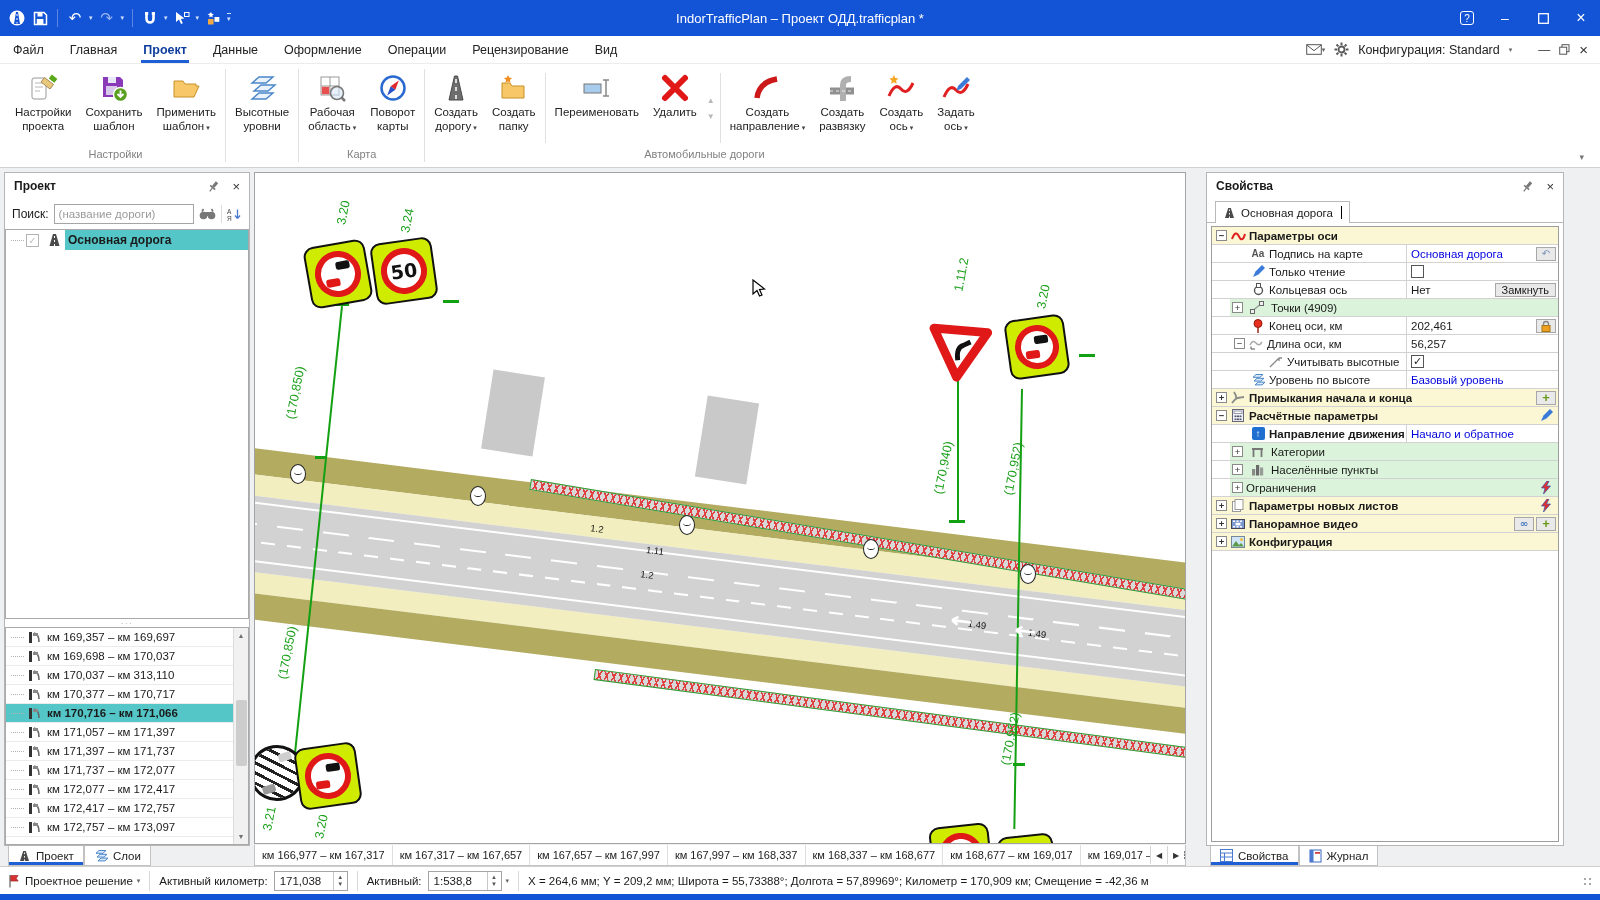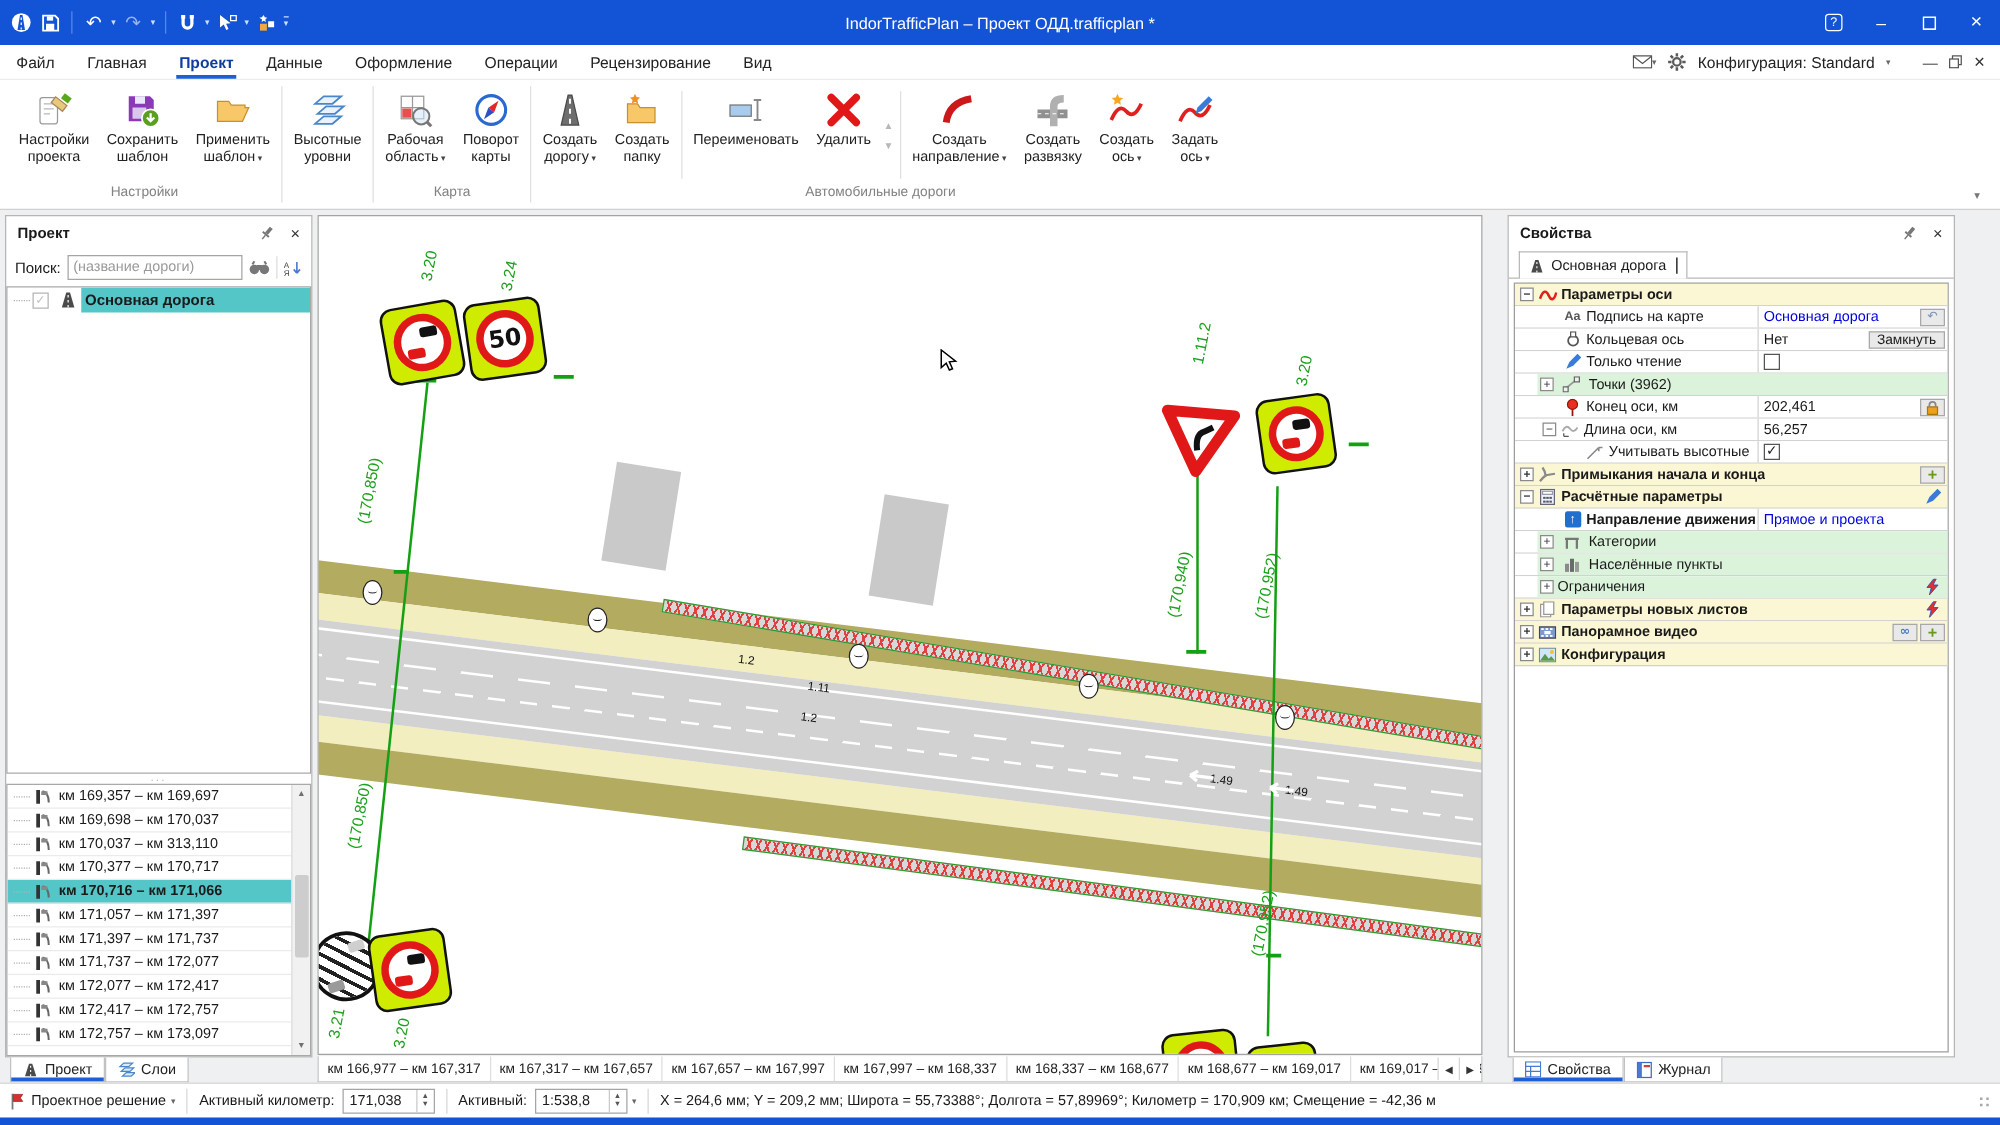--- a/index.html
+++ b/index.html
@@ -788,55 +788,55 @@
             <span>Основная дорога</span>
           </div>
           <div class="pbtns">
             <span class="pbtn" style="color: rgb(122, 146, 184); font-family: &quot;DejaVu Sans&quot;;">↶</span>
           </div>
         </div>
         <div class="prow" style="padding-left: 22px;">
           <span style="width: 13px; flex: 0 0 auto;"></span>
           <span class="picon">
             <svg width="13" height="13">
+              <path d="M1 12 l2.5-5.5 L10 0 l3 3 -6.5 6.5 Z" fill="#3a7ad8"></path>
+            </svg>
+          </span>
+          <span class="plab" style="flex: 1 1 0%;">Только чтение</span>
+          <div class="pval">
+            <span class="pcheck"></span>
+          </div>
+        </div>
+        <div class="prow" style="padding-left: 22px;">
+          <span style="width: 13px; flex: 0 0 auto;"></span>
+          <span class="picon">
+            <svg width="13" height="13">
               <circle cx="6.5" cy="7.5" r="4" fill="none" stroke="#555" stroke-width="1.4"></circle>
               <rect x="4.5" y="0.5" width="4" height="4" fill="#fff" stroke="#555"></rect>
             </svg>
           </span>
           <span class="plab" style="flex: 1 1 0%;">Кольцевая ось</span>
           <div class="pval">
             <span>Нет</span>
           </div>
           <div class="pbtns">
             <span class="pbtn wide">Замкнуть</span>
-          </div>
-        </div>
-        <div class="prow" style="padding-left: 22px;">
-          <span style="width: 13px; flex: 0 0 auto;"></span>
-          <span class="picon">
-            <svg width="13" height="13">
-              <path d="M1 12 l2.5-5.5 L10 0 l3 3 -6.5 6.5 Z" fill="#3a7ad8"></path>
-            </svg>
-          </span>
-          <span class="plab" style="flex: 1 1 0%;">Только чтение</span>
-          <div class="pval">
-            <span class="pcheck"></span>
           </div>
         </div>
         <div class="prow" style="padding-left: 22px;">
           <div class="greenfill">
             <span class="pexp">+</span>
             <span class="picon">
               <svg width="14" height="13">
                 <path d="M1 11 L12 2" stroke="#999" stroke-width="1.3"></path>
                 <rect x="0.5" y="8.5" width="4" height="4" fill="#f0f0f0" stroke="#666"></rect>
                 <rect x="9.5" y="0.5" width="4" height="4" fill="#f0f0f0" stroke="#666"></rect>
               </svg>
             </span>
-            <span class="plab">Точки (3962)</span>
+            <span class="plab">Точки (4909)</span>
           </div>
         </div>
         <div class="prow" style="padding-left: 22px;">
           <span style="width: 13px; flex: 0 0 auto;"></span>
           <span class="picon">
             <svg width="10" height="14">
               <circle cx="5" cy="4.5" r="4" fill="#e83020" stroke="#901808"></circle>
               <path d="M5 8.5 V14" stroke="#901808" stroke-width="1.4"></path>
             </svg>
           </span>
@@ -869,20 +869,36 @@
         <div class="prow" style="padding-left: 40px;">
           <span style="width: 13px; flex: 0 0 auto;"></span>
           <span class="picon">
             <svg width="14" height="13">
               <path d="M1 12 L10 3 M10 3 h3 M10 3 v3" stroke="#888" stroke-width="1.3" fill="none"></path>
             </svg>
           </span>
           <span class="plab" style="flex: 1 1 0%;">Учитывать высотные</span>
           <div class="pval">
             <span class="pcheck">✓</span>
+          </div>
+        </div>
+        <div class="prow" style="padding-left: 22px;">
+          <span style="width: 13px; flex: 0 0 auto;"></span>
+          <span class="picon">
+            <svg width="14" height="13">
+              <g fill="#dcebfa" stroke="#4a86c8">
+                <path d="M5 1.5 h7 l-3 2.8 H2 Z"></path>
+                <path d="M6 5.3 h7 l-3 2.8 H3 Z"></path>
+                <path d="M7 9.1 h7 l-3 2.8 H4 Z"></path>
+              </g>
+            </svg>
+          </span>
+          <span class="plab" style="flex: 1 1 0%;">Уровень по высоте</span>
+          <div class="pval link">
+            <span>Базовый уровень</span>
           </div>
         </div>
         <div class="prow cat" style="padding-left: 4px;">
           <span class="pexp">+</span>
           <span class="picon">
             <svg width="14" height="13">
               <path d="M1 12 C5 7 5 7 13 6 M5.5 7.5 C5 4 4.5 3 3 1" stroke="#8a8a8a" stroke-width="1.8" fill="none"></path>
             </svg>
           </span>
           <span class="plab">Примыкания начала и конца</span>
@@ -915,21 +931,21 @@
             </span>
           </div>
         </div>
         <div class="prow" style="padding-left: 22px;">
           <span style="width: 13px; flex: 0 0 auto;"></span>
           <span class="picon">
             <span class="dirarrow">↑</span>
           </span>
           <span class="plab" style="flex: 1 1 0%; font-weight: bold;">Направление движения</span>
           <div class="pval link">
-            <span>Прямое и проекта</span>
+            <span>Начало и обратное</span>
           </div>
         </div>
         <div class="prow" style="padding-left: 22px;">
           <div class="greenfill">
             <span class="pexp">+</span>
             <span class="picon">
               <svg width="13" height="13">
                 <path d="M2.5 12 V4 M10.5 12 V4 M1 4 h11" stroke="#777" stroke-width="1.8" fill="none"></path>
               </svg>
             </span>

